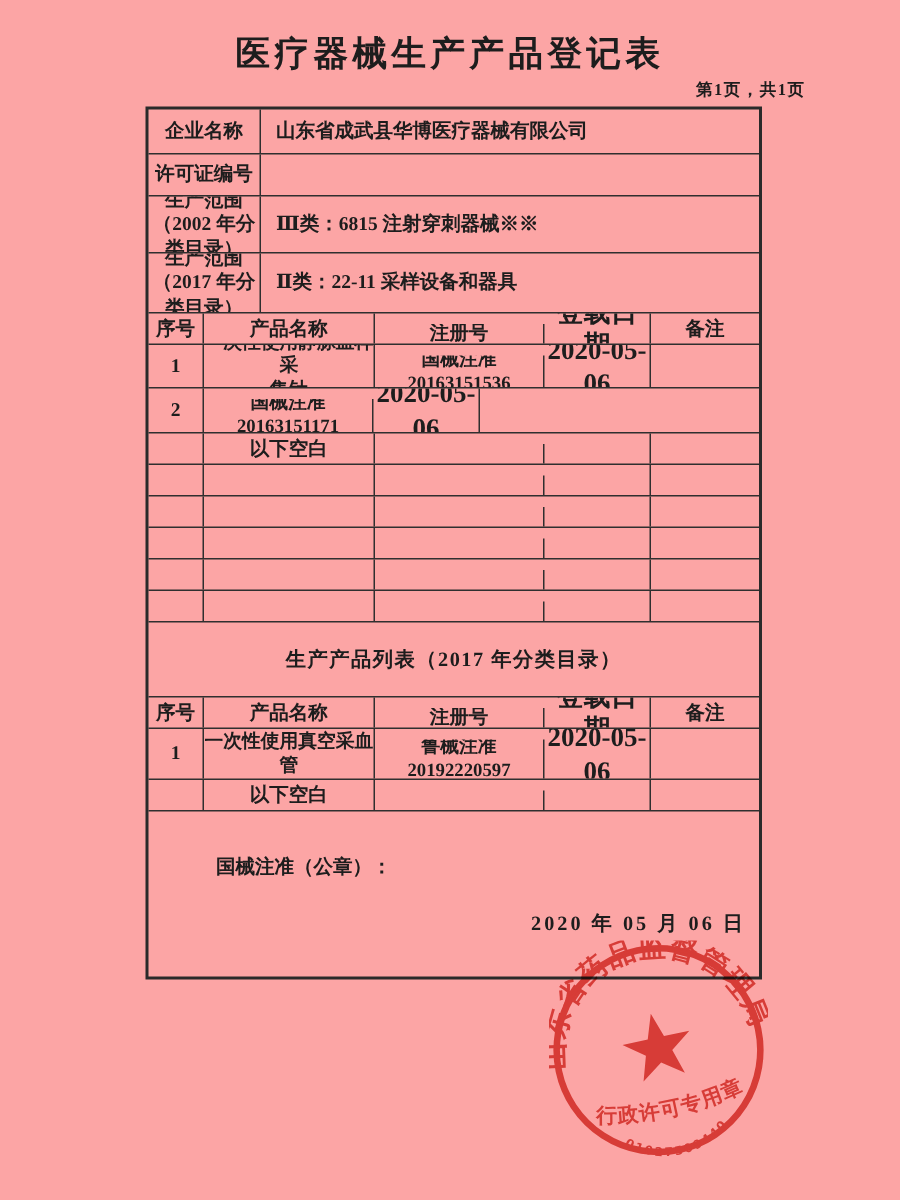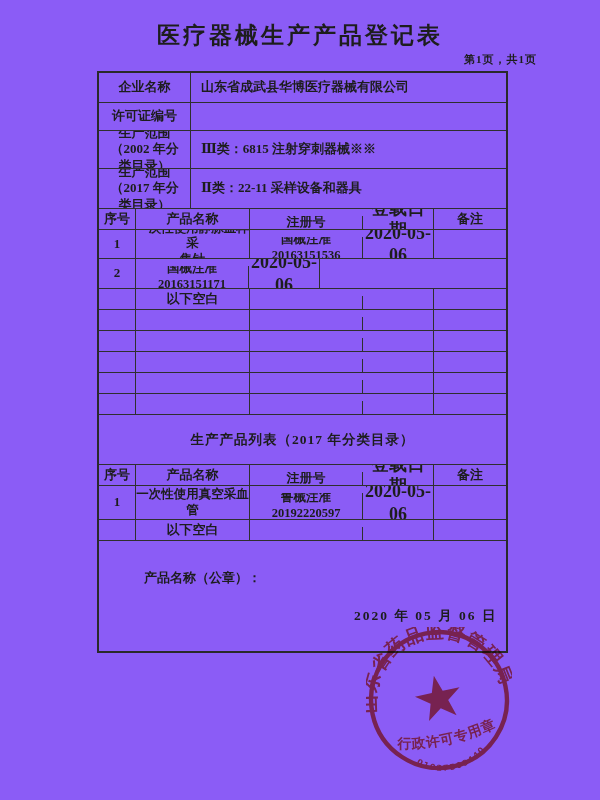--- a/index.html
+++ b/index.html
@@ -1,19 +1,19 @@
 <!DOCTYPE html>
 <html><head>
 <meta charset="utf-8">
 <style>
   html,body{margin:0;padding:0;}
   .page{
     position:relative;
     width:600px;height:800px;
-    background:#8b5cf6;
+    background:#fca5a5;
     font-family:"Liberation Serif","DejaVu Serif",serif;
     color:#1d1d1d;
     overflow:hidden;
   }
   .doc-title{
     position:absolute;top:20px;left:0;width:100%;
     text-align:center;
     font-size:23px;font-weight:700;letter-spacing:3px;
   }
   .page-info{
@@ -33,21 +33,21 @@
     border-right:1.5px solid #2f2f2f;
     display:flex;align-items:center;justify-content:center;
     text-align:center;
     font-weight:700;
     white-space:pre-line;
     line-height:1.25;
     overflow:hidden;
   }
   .cell.lastc{border-right:none;}
   
-  .ilabel{width:92px;font-size:13px;}
+  .ilabel{width:75px;font-size:13px;}
   .ival{flex:1;font-size:13px;justify-content:flex-start;text-align:left;padding-left:10px;}
   
   .sect{
     border-bottom:1.5px solid #2f2f2f;
     display:flex;align-items:center;justify-content:center;
     font-size:13.5px;font-weight:700;letter-spacing:1px;
   }
   
   .c0{width:37px;font-size:13px;}
   .c1{width:114px;font-size:13px;}
@@ -190,21 +190,21 @@
     </div>
     <div class="row" style="height:21px">
       <div class="cell c0"></div>
       <div class="cell c1">以下空白</div>
       <div class="cell c2"></div>
       <div class="cell c3"></div>
       <div class="cell c4 lastc"></div>
     </div>
 
     <div class="footer row last" style="display:block;border-bottom:none;">
-      <div class="issuer">产品名称（公章）：</div>
+      <div class="issuer">国械注准（公章）：</div>
       <div class="issue-date">2020 年 05 月 06 日</div>
     </div>
 
   </div>
 
   <div class="seal">
     <svg width="146" height="152" viewBox="0 0 200 208" xmlns="http://www.w3.org/2000/svg">
       <g transform="rotate(-12 100 100)" fill="#d5453c" stroke="none">
         <circle cx="100" cy="100" r="93" fill="none" stroke="#d5453c" stroke-width="6"></circle>
         <path id="sealTopArc" d="M 18 130 A 87 87 0 1 1 182 130" fill="none"></path>

